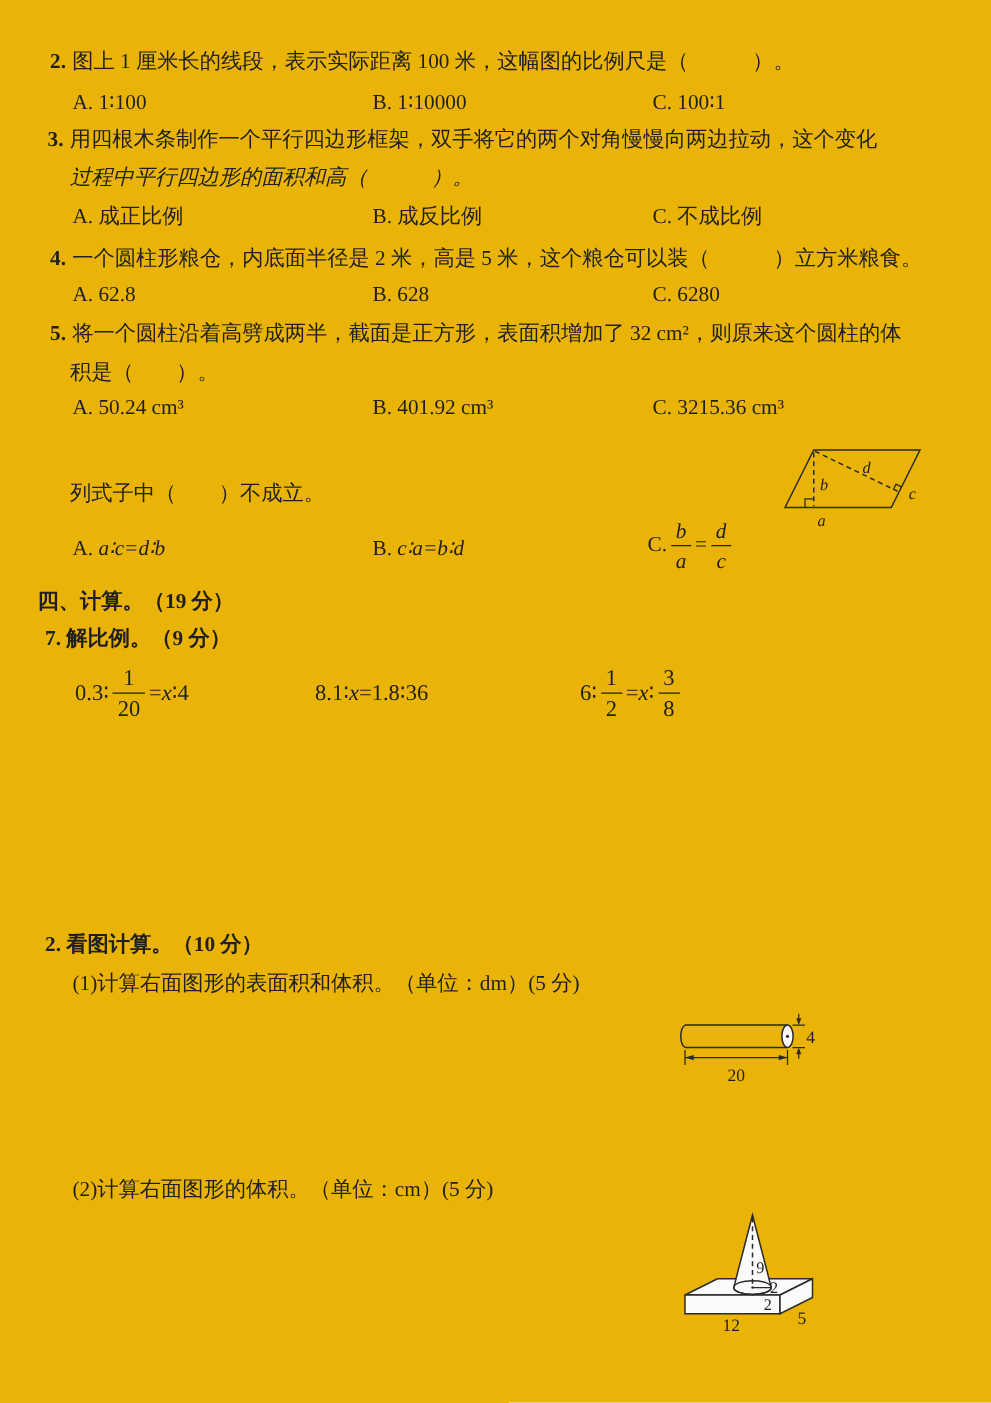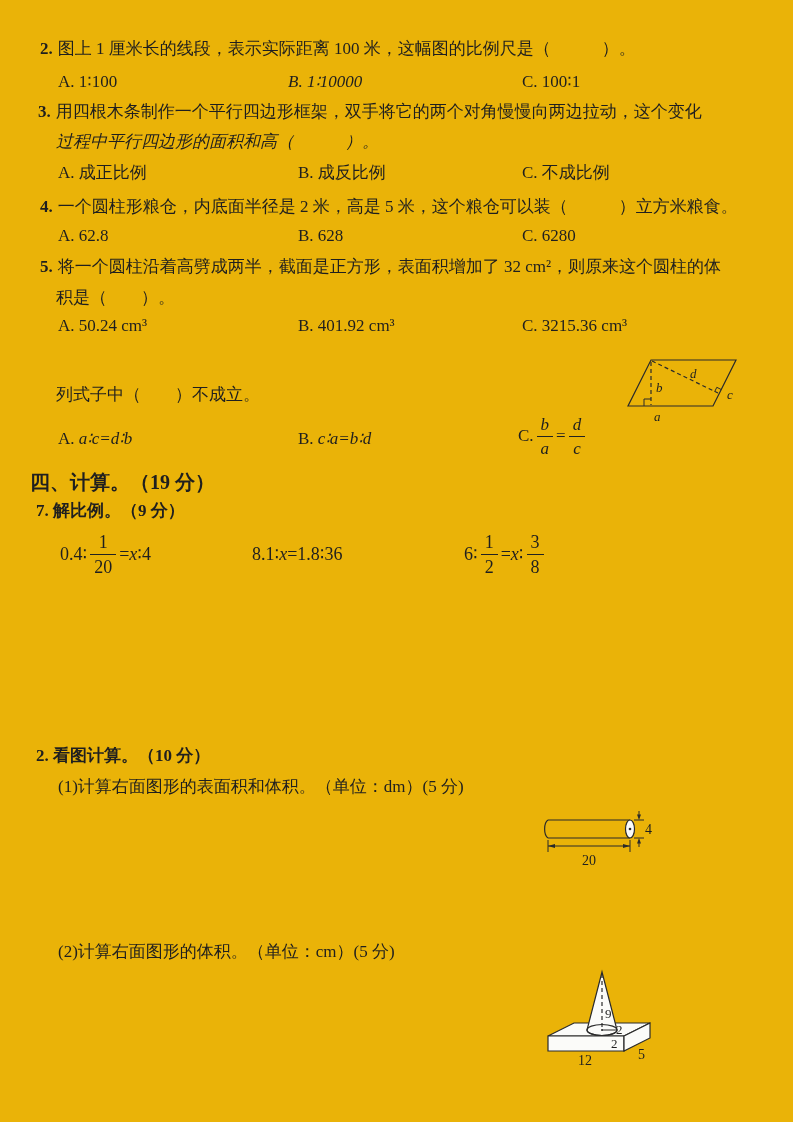--- a/index.html
+++ b/index.html
@@ -32,21 +32,21 @@
 </style>
 </head>
 <body>
 
 <div class="page">
 
   <div class="abs" style="top:38px;left:40px;">
     <span class="qnum">2.</span><span>图上 1 厘米长的线段，表示实际距离 100 米，这幅图的比例尺是（　　　）。</span>
   </div>
   <div class="opt" style="top:71px;left:58px;">A. 1∶100</div>
-  <div class="opt" style="top:71px;left:288px;font-style:italic;">B. 1∶10000</div>
+  <div class="opt" style="top:71px;left:298px;">B. 1∶10000</div>
   <div class="opt" style="top:71px;left:522px;">C. 100∶1</div>
 
   <div class="abs" style="top:101px;left:38px;">
     <span class="qnum">3.</span><span>用四根木条制作一个平行四边形框架，双手将它的两个对角慢慢向两边拉动，这个变化</span>
   </div>
   <div class="abs" style="top:131px;left:56px;font-style:italic;">过程中平行四边形的面积和高（　　　）。</div>
   <div class="opt" style="top:161px;left:58px;">A. 成正比例</div>
   <div class="opt" style="top:161px;left:298px;">B. 成反比例</div>
   <div class="opt" style="top:161px;left:522px;">C. 不成比例</div>
 
@@ -95,25 +95,25 @@
       <path class="thin" d="M26,57 V50 H33"></path>
       <line class="figline dash" x1="34" y1="12" x2="100" y2="44"></line>
       <path class="thin" d="M103.2,40.5 L98.8,38.3 L96.6,42.8"></path>
       <text x="38" y="43" font-size="13" font-style="italic">b</text>
       <text x="36" y="72" font-size="13" font-style="italic">a</text>
       <text x="72" y="29" font-size="13" font-style="italic">d</text>
       <text x="109" y="50" font-size="13" font-style="italic">c</text>
     </svg>
   </div>
 
-  <div class="abs bold" style="top:470px;left:30px;font-size:20px;">四、计算。（19 分）</div>
+  <div class="abs bold" style="top:470px;left:30px;font-size:17px;">四、计算。（19 分）</div>
   <div class="abs bold" style="top:500px;left:36px;">7. 解比例。（9 分）</div>
 
   <div class="eq" style="top:530px;left:60px;">
-    <span>0.4∶</span>
+    <span>0.3∶</span>
     <span class="frac">
       <span class="fn">1</span>
       <span class="fd">20</span>
     </span>
     <span>=</span>
     <span class="var">x</span>
     <span>∶4</span>
   </div>
   <div class="eq" style="top:530px;left:252px;">
     <span>8.1∶</span>

